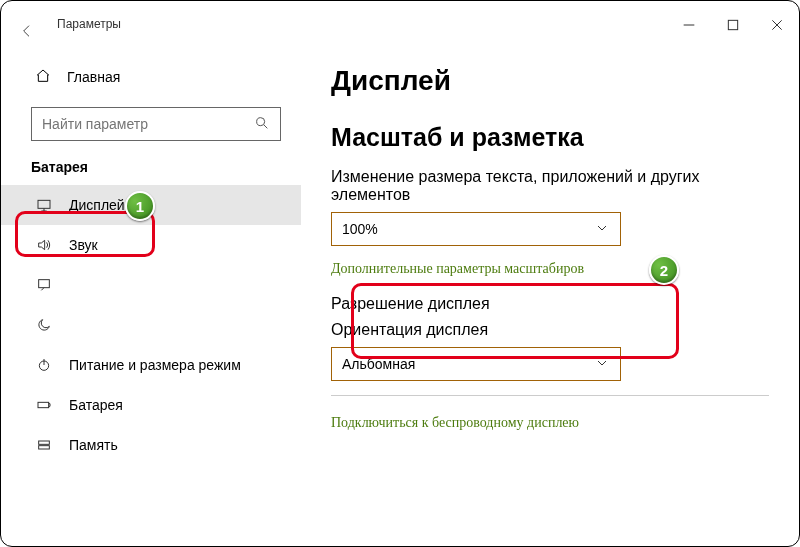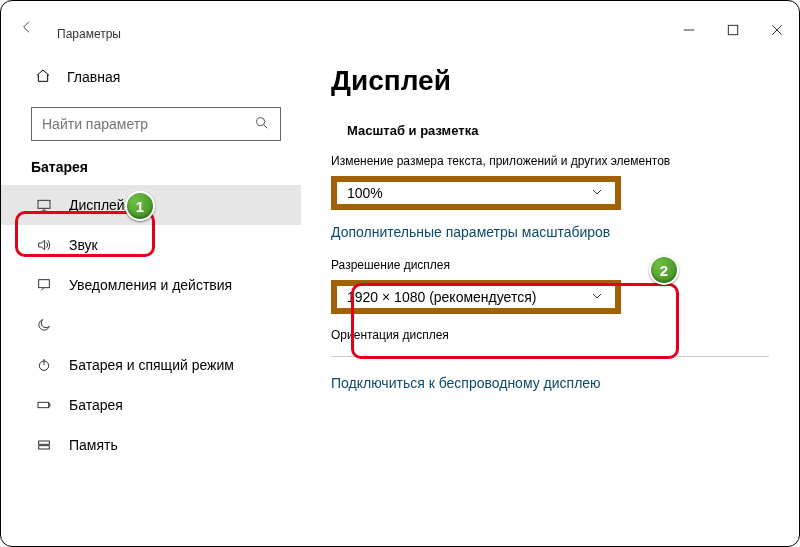--- a/index.html
+++ b/index.html
@@ -8,23 +8,23 @@
     font-family: "Segoe UI", Tahoma, sans-serif;
     font-size: 14px;
     color: #000;
     background: #fff;
     border: 1px solid #000;
     border-radius: 12px;
     position: relative;
   }
   .titlebar {
     display: flex;
-    align-items: flex-end;
+    align-items: flex-start;
     height: 40px;
-    padding: 0 12px;
+    padding: 16px 12px;
   }
   .back-btn {
     width: 28px; height: 28px;
     display: flex; align-items: center; justify-content: center;
     color: #444;
     font-size: 16px;
   }
   .app-title {
     margin-left: 16px;
     font-size: 12px;
@@ -83,39 +83,39 @@
   }
   .nav-item.selected {
     background: #e6e6e6;
   }
   .content {
     flex: 1;
     padding: 24px 30px 0 30px;
     overflow: hidden;
   }
   .h1 { font-size: 28px; font-weight: 600; margin-bottom: 26px; }
-  .h2 { font-size: 13px; font-weight: 600; margin: 8px 0 16px 16px; }
-  .lbl { font-size: 12px; margin-bottom: 8px; color: #000; }
+  .h2 { font-size: 25px; font-weight: 600; margin: 8px 0 16px 0; }
+  .lbl { font-size: 16px; margin-bottom: 8px; color: #000; }
   .combo {
     width: 290px; height: 34px;
-    border: 6px solid #a16207;
+    border: 1px solid #a16207;
     display: flex; align-items: center;
     padding: 0 10px;
     font-size: 14px;
     color: #000;
     background: #fff;
     margin-bottom: 14px;
     position: relative;
   }
   .combo .chev {
     margin-left: auto;
     font-size: 12px;
     color: #333;
   }
-  .link { color: #0c4a6e; font-size: 14px; margin-bottom: 18px; display: inline-block; }
+  .link { color: #4d7c0f; font-size: 14px; margin-bottom: 18px; display: inline-block; font-family: Liberation Serif, serif; }
   .divider { border: none; border-top: 1px solid #ccc; margin: 14px 0 18px 0; }
 
   
   .callout-box {
     position: absolute;
     border: 3px solid #e2001a;
     border-radius: 10px;
     pointer-events: none;
   }
   .callout-num {
@@ -201,37 +201,36 @@
       </span>
       <span>Звук</span>
     </div>
     <div class="nav-item">
       <span class="nicon">
         <svg class="icon" viewBox="0 0 24 24">
             <rect x="4" y="4" width="16" height="12"></rect>
             <path d="M8 20 L12 16 L12 16"></path>
           </svg>
       </span>
-      <span>Уведомления и действия</span>
     </div>
     <div class="nav-item">
       <span class="nicon">
         <svg class="icon" viewBox="0 0 24 24">
             <path d="M20 14 A8 8 0 1 1 10 4 A6 6 0 0 0 20 14 Z"></path>
           </svg>
       </span>
     </div>
     <div class="nav-item">
       <span class="nicon">
         <svg class="icon" viewBox="0 0 24 24">
             <circle cx="12" cy="13" r="7"></circle>
             <path d="M12 3 V12"></path>
           </svg>
       </span>
-      <span>Батарея и спящий режим</span>
+      <span>Питание и размера режим</span>
     </div>
     <div class="nav-item">
       <span class="nicon">
         <svg class="icon" viewBox="0 0 24 24">
             <rect x="3" y="8" width="16" height="8"></rect>
             <path d="M19 10 H21 V14 H19"></path>
           </svg>
       </span>
       <span>Батарея</span>
     </div>
@@ -255,30 +254,30 @@
       <span>100%</span>
       <span class="chev">
         <svg class="icon" viewBox="0 0 24 24">
             <path d="M6 9 L12 15 L18 9"></path>
           </svg>
       </span>
     </div>
     <a class="link">Дополнительные параметры масштабиров</a>
 
     <div class="lbl" style="">Разрешение дисплея</div>
+
+    <div class="lbl">Ориентация дисплея</div>
     <div class="combo">
-      <span>1920 × 1080 (рекомендуется)</span>
+      <span>Альбомная</span>
       <span class="chev">
         <svg class="icon" viewBox="0 0 24 24">
             <path d="M6 9 L12 15 L18 9"></path>
           </svg>
       </span>
     </div>
-
-    <div class="lbl">Ориентация дисплея</div>
 
     <hr class="divider">
 
     <a class="link">Подключиться к беспроводному дисплею</a>
   </div>
 </div>
 
 <div class="callout-box" style="left:14px; top:210px; width:140px; height:46px;"></div>
 <div class="callout-num" style="left:124px; top:190px;">1</div>
 

